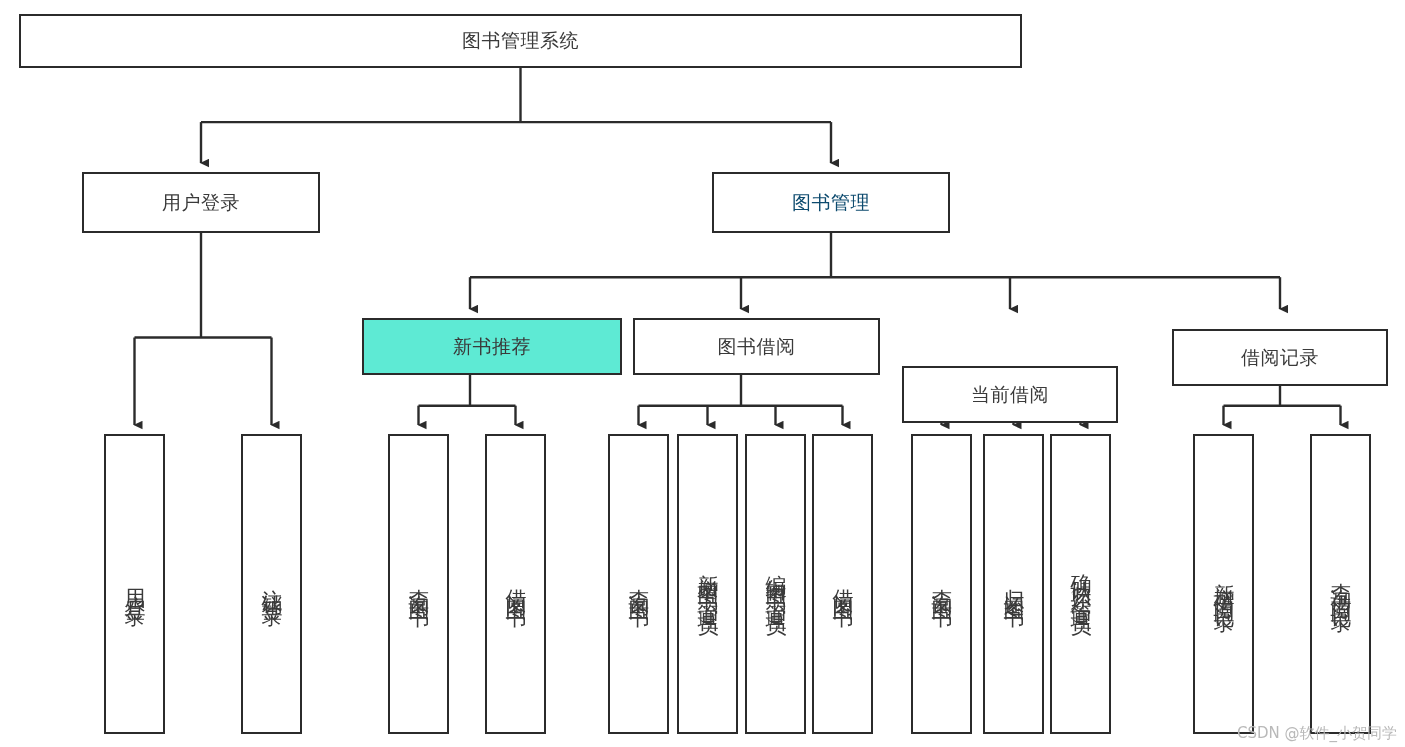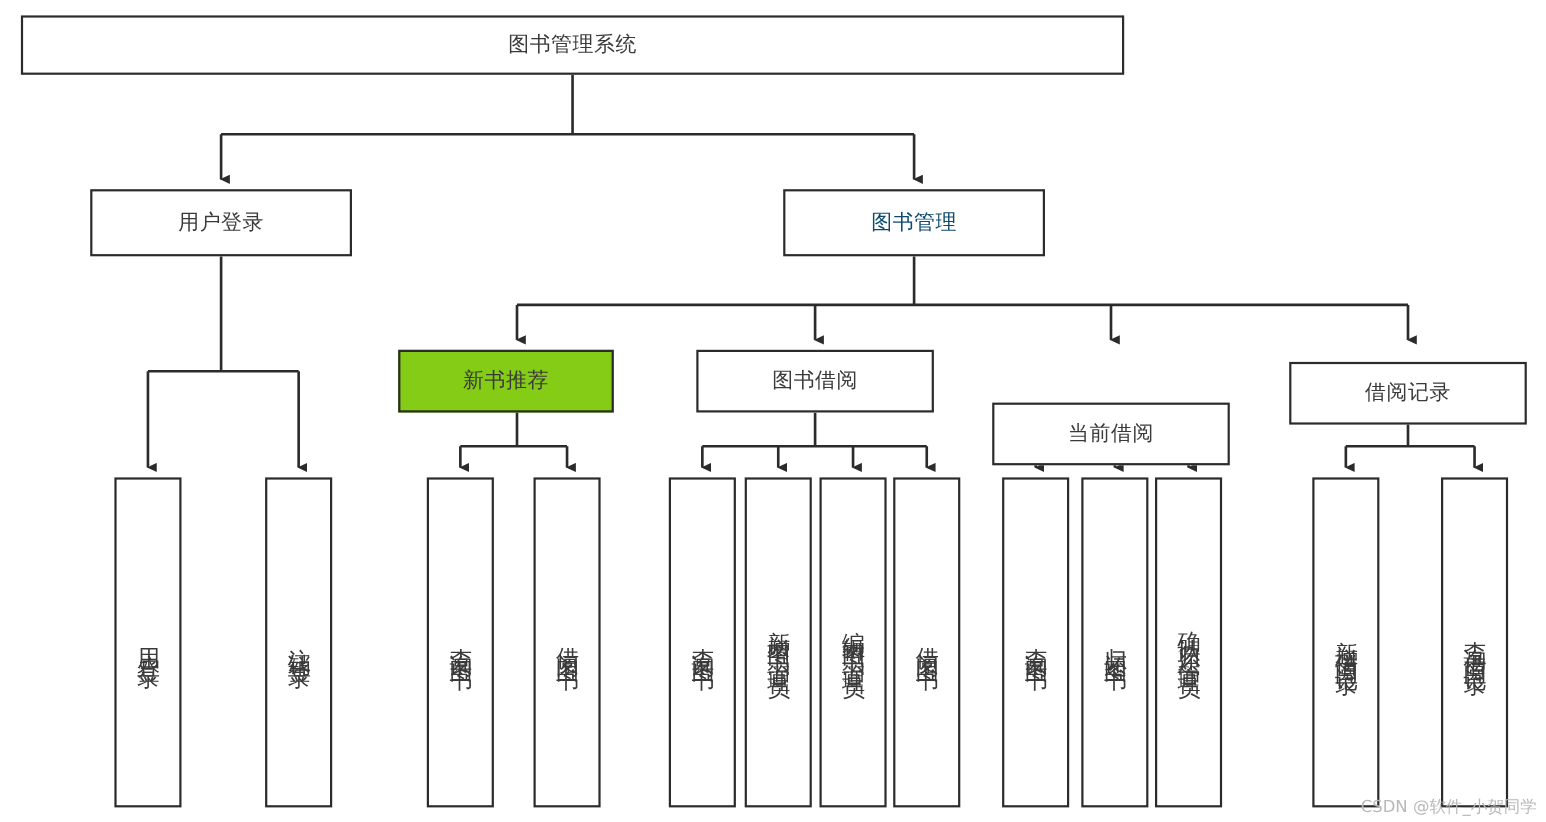--- a/index.html
+++ b/index.html
@@ -119,24 +119,24 @@
   <div id="nodes-layer">
       <div class="node-box" style="left: 19px; top: 14px; width: 1003px; height: 54px; border-color: rgb(43, 43, 43); background: rgb(255, 255, 255);">
         <span class="node-label-h" style="color: rgb(58, 58, 58);">图书管理系统</span>
       </div>
       <div class="node-box" style="left: 82px; top: 172px; width: 238px; height: 61px; border-color: rgb(43, 43, 43); background: rgb(255, 255, 255);">
         <span class="node-label-h" style="color: rgb(58, 58, 58);">用户登录</span>
       </div>
       <div class="node-box" style="left: 712px; top: 172px; width: 238px; height: 61px; border-color: rgb(43, 43, 43); background: rgb(255, 255, 255);">
         <span class="node-label-h" style="color: #0c4a6e;">图书管理</span>
       </div>
-      <div class="node-box" style="left: 362px; top: 318px; width: 196px; height: 57px; border-color: rgb(43, 43, 43); background: #84cc16;">
+      <div class="node-box" style="left: 362px; top: 318px; width: 260px; height: 57px; border-color: rgb(43, 43, 43); background: #5eead4;">
         <span class="node-label-h" style="color: rgb(58, 58, 58);">新书推荐</span>
       </div>
-      <div class="node-box" style="left: 633px; top: 318px; width: 216px; height: 57px; border-color: rgb(43, 43, 43); background: rgb(255, 255, 255);">
+      <div class="node-box" style="left: 633px; top: 318px; width: 247px; height: 57px; border-color: rgb(43, 43, 43); background: rgb(255, 255, 255);">
         <span class="node-label-h" style="color: rgb(58, 58, 58);">图书借阅</span>
       </div>
       <div class="node-box" style="left: 902px; top: 318px; width: 216px; height: 57px; border-color: rgb(43, 43, 43); background: rgb(255, 255, 255); margin-top: 48px;">
         <span class="node-label-h" style="color: rgb(58, 58, 58);">当前借阅</span>
       </div>
       <div class="node-box" style="left: 1172px; top: 318px; width: 216px; height: 57px; border-color: rgb(43, 43, 43); background: rgb(255, 255, 255); margin-top: 11px;">
         <span class="node-label-h" style="color: rgb(58, 58, 58);">借阅记录</span>
       </div>
       <div class="node-box vertical" style="left: 104px; top: 434px; width: 61px; height: 300px; border-color: rgb(43, 43, 43); background: rgb(255, 255, 255);">
         <span class="node-label-v" style="color: rgb(58, 58, 58);">用户登录</span>

